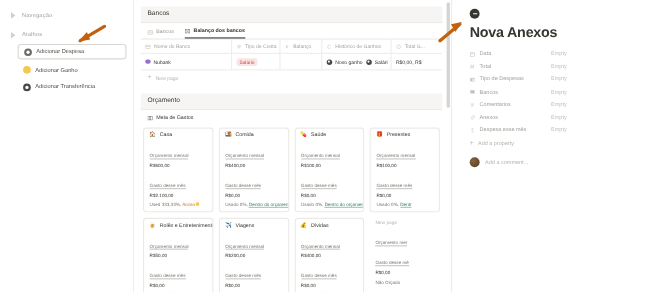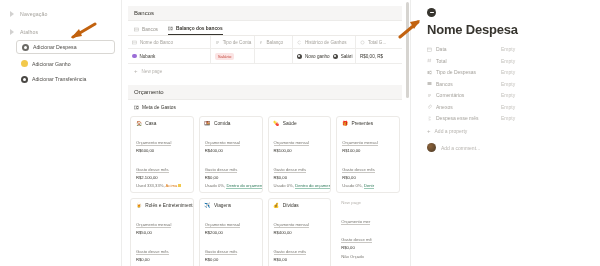--- a/index.html
+++ b/index.html
@@ -527,21 +527,21 @@
 
     <div class="scrollbar">
       <div class="scroll-thumb"></div>
     </div>
   </main>
 
   <aside class="panel">
 
     <div class="close-btn"></div>
 
-    <div class="panel-title">Nome Despesa</div>
+    <div class="panel-title">Nova Anexos</div>
 
     <div class="prop-row">
       <span class="prop-key">
         <span class="mini-ico">
           <svg viewBox="0 0 10 10">
               <rect x="1" y="2" width="8" height="7" fill="none" stroke="#a5a29c" stroke-width="1"></rect>
               <line x1="1" y1="4" x2="9" y2="4" stroke="#a5a29c" stroke-width="1"></line>
             </svg>
         </span>
         <span>Data</span>

